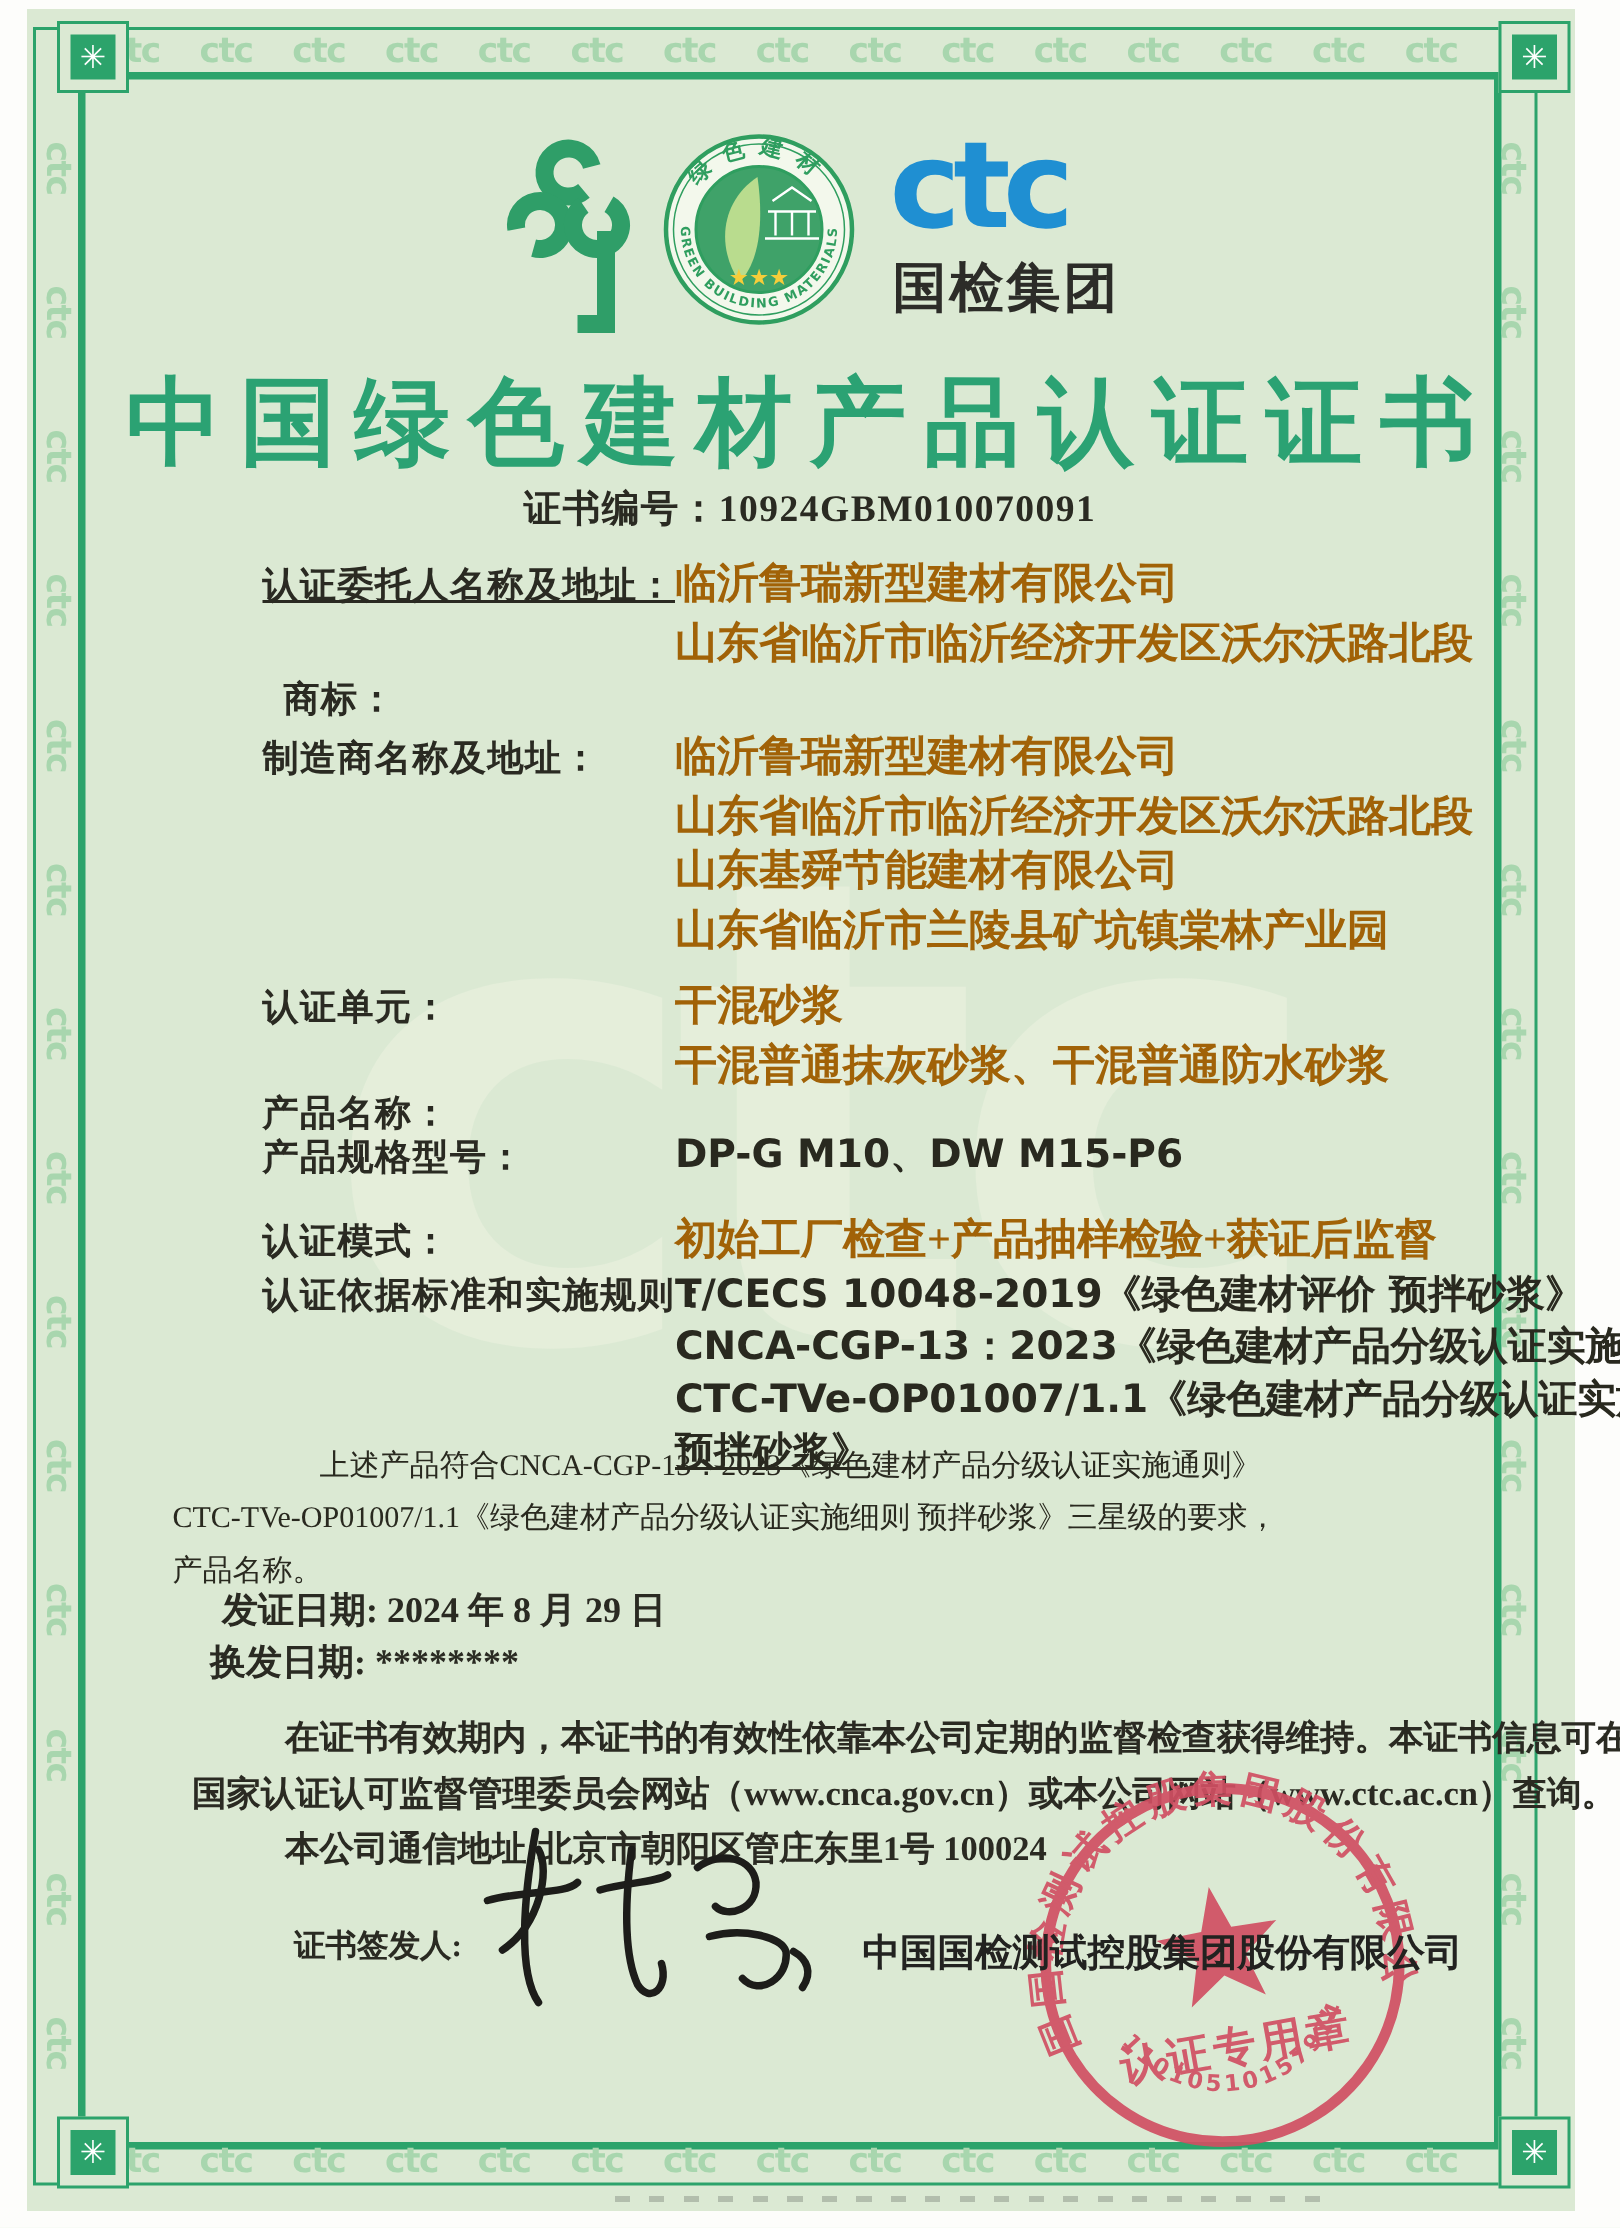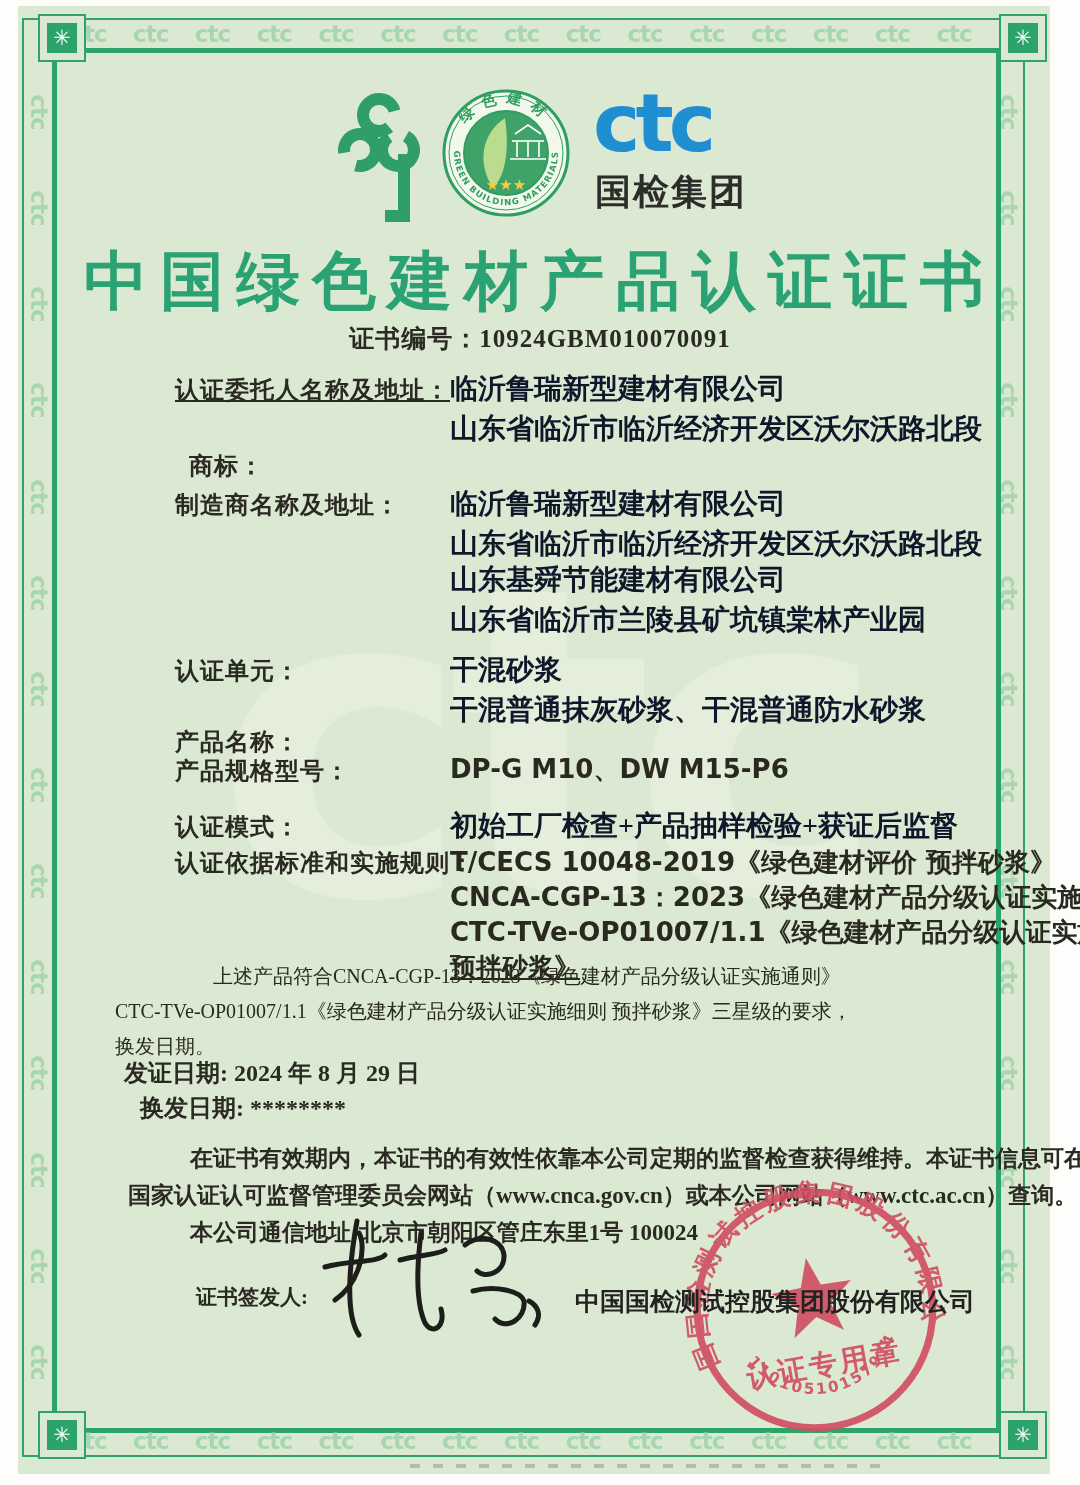--- a/index.html
+++ b/index.html
@@ -27,21 +27,21 @@
   .ctc-blue{position:absolute;left:593px;top:84px;font:700 80px "DejaVu Sans",sans-serif;
             letter-spacing:-5px;color:#1f8fd2;line-height:80px;z-index:2;}
   .ctc-sub{position:absolute;left:595px;top:168px;font:700 36px "DejaVu Sans",sans-serif;
            letter-spacing:2px;color:#2c2c28;z-index:2;}
   
   .title{position:absolute;left:0;top:238px;width:100%;text-align:center;font-weight:700;font-size:64px;
          letter-spacing:12px;color:#2ba273;z-index:2;}
   .certno{position:absolute;left:0;top:322px;width:100%;text-align:center;font-weight:700;font-size:25px;
           color:#2a2a22;letter-spacing:1px;z-index:2;}
   .lbl{position:absolute;font-weight:700;font-size:24px;color:#2a2a22;letter-spacing:1px;z-index:2;white-space:nowrap;}
-  .val{position:absolute;font-weight:700;font-size:28px;color:#0f172a;z-index:2;white-space:nowrap;}
+  .val{position:absolute;font-weight:700;font-size:28px;color:#a16207;z-index:2;white-space:nowrap;}
   .val-code{position:absolute;font:700 26px "DejaVu Sans",sans-serif;color:#29291f;z-index:2;white-space:nowrap;letter-spacing:0;}
   .stmt{position:absolute;font-weight:400;font-size:20px;color:#29291f;z-index:2;white-space:nowrap;}
   .date{position:absolute;font-weight:700;font-size:24px;color:#2a2a22;z-index:2;white-space:nowrap;}
   .note{position:absolute;font-weight:600;font-size:23px;color:#2a2a22;z-index:2;white-space:nowrap;}
   .sign-lbl{position:absolute;left:196px;top:1283px;font-weight:700;font-size:21px;color:#2a2a22;z-index:4;}
   .company{position:absolute;left:575px;top:1285px;font-weight:700;font-size:25px;color:#222220;z-index:4;white-space:nowrap;}
   .seal{position:absolute;left:683px;top:1178px;z-index:3;opacity:.92;}
   .signature{position:absolute;left:300px;top:1205px;z-index:4;}
   .cutoff{position:absolute;left:410px;top:1464px;width:470px;height:4px;z-index:4;opacity:.55;
           background:repeating-linear-gradient(90deg,rgba(70,75,70,.5) 0 10px,transparent 10px 23px);filter:blur(.5px);}
@@ -203,23 +203,23 @@
   <div class="val" style="left:450px;top:807px;">初始工厂检查+产品抽样检验+获证后监督</div>
 
   <div class="lbl" style="left:175px;top:847px;">认证依据标准和实施规则：</div>
   <div class="val-code" style="left:450px;top:845px;">T/CECS 10048-2019《绿色建材评价 预拌砂浆》</div>
   <div class="val-code" style="left:450px;top:880px;">CNCA-CGP-13：2023《绿色建材产品分级认证实施通则》</div>
   <div class="val-code" style="left:450px;top:915px;">CTC-TVe-OP01007/1.1《绿色建材产品分级认证实施细则</div>
   <div class="val-code" style="left:450px;top:950px;text-decoration:underline;">预拌砂浆》</div>
 
   <div class="stmt" style="left:213px;top:963px;">上述产品符合CNCA-CGP-13：2023《绿色建材产品分级认证实施通则》</div>
   <div class="stmt" style="left:115px;top:998px;">CTC-TVe-OP01007/1.1《绿色建材产品分级认证实施细则 预拌砂浆》三星级的要求，</div>
-  <div class="stmt" style="left:115px;top:1033px;">换发日期。</div>
-
-  <div class="date" style="left:124px;top:1057px;">发证日期: 2024 年 8 月 29 日</div>
+  <div class="stmt" style="left:115px;top:1033px;">产品名称。</div>
+
+  <div class="date" style="left:148px;top:1057px;">发证日期: 2024 年 8 月 29 日</div>
   <div class="date" style="left:140px;top:1092px;">换发日期: ********</div>
 
   <div class="note" style="left:190px;top:1143px;">在证书有效期内，本证书的有效性依靠本公司定期的监督检查获得维持。本证书信息可在</div>
   <div class="note" style="left:128px;top:1180px;">国家认证认可监督管理委员会网站（www.cnca.gov.cn）或本公司网站（www.ctc.ac.cn）查询。</div>
   <div class="note" style="left:190px;top:1217px;">本公司通信地址:北京市朝阳区管庄东里1号  100024</div>
 
   <div class="sign-lbl">证书签发人:</div>
   <svg class="signature" width="250" height="150" viewBox="0 0 240 150">
     <g stroke="#1d1d1a" stroke-width="5" fill="none" stroke-linecap="round">
       <path d="M52,16 C44,60 40,110 54,130"></path>

